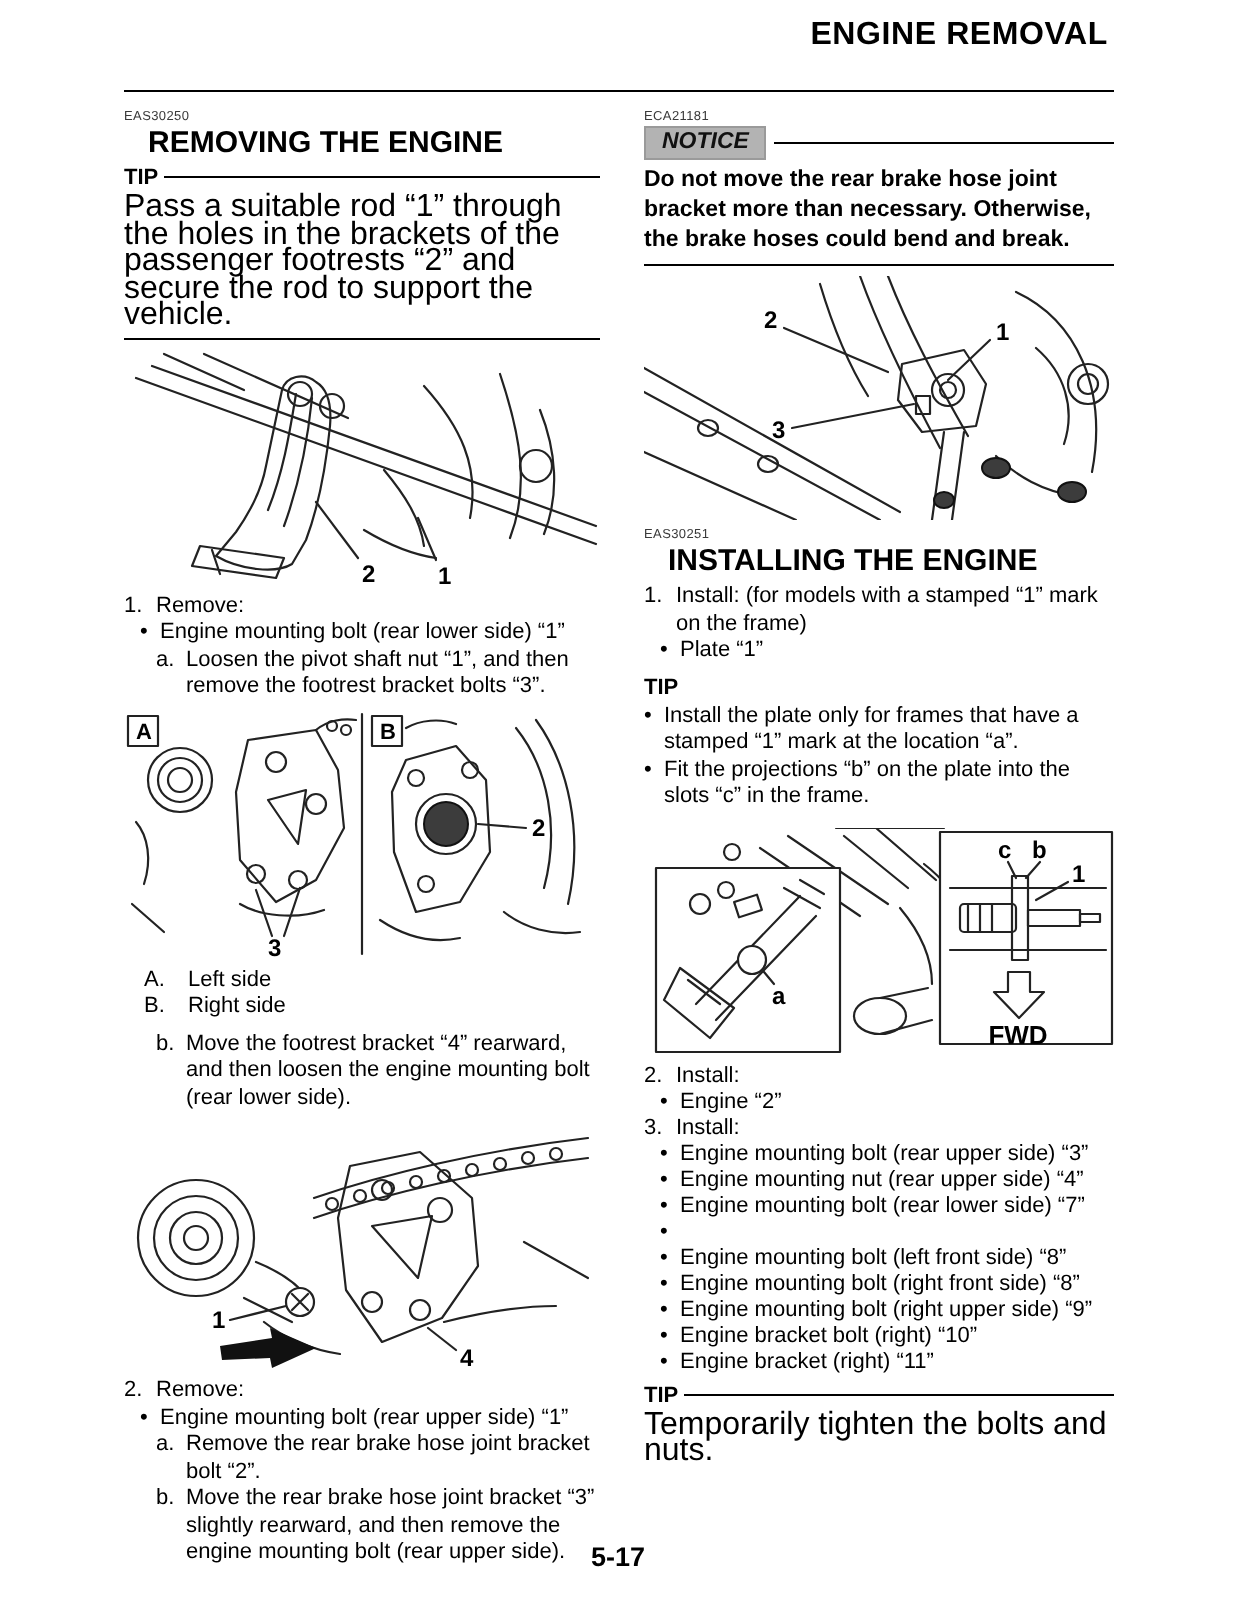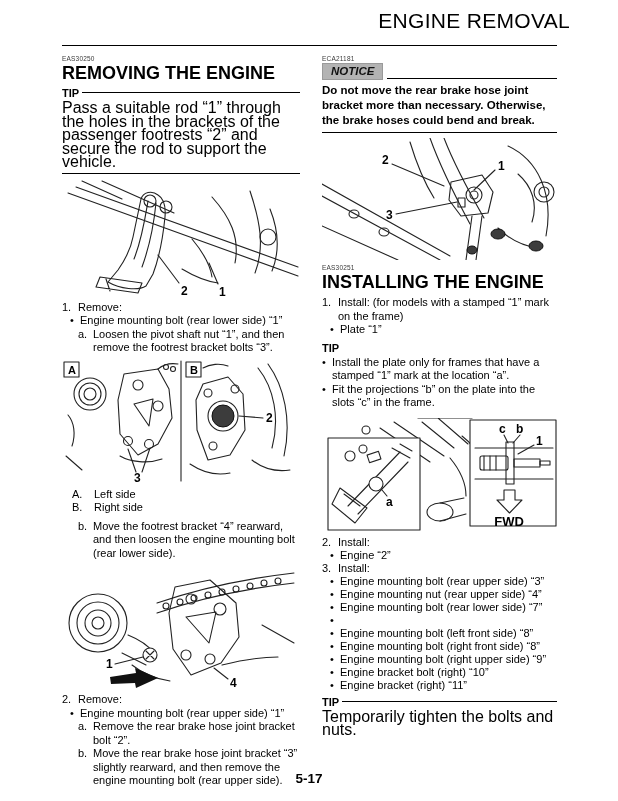--- a/index.html
+++ b/index.html
@@ -3,40 +3,40 @@
 <meta charset="utf-8">
 <style>
   * { margin:0; padding:0; box-sizing:border-box; }
   html,body { background:#e8e8e8; }
   .page {
     position:relative; width:618px; height:801px; background:#ffffff;
     font-family:"Liberation Sans", sans-serif; color:#000;
     margin:0 auto; overflow:hidden;
   }
   .header {
-    position:absolute; top:9px; right:48px;
-    font-size:21px; font-weight:normal; letter-spacing:.3px;
+    position:absolute; top:9px; right:64px;
+    font-size:16px; font-weight:bold; letter-spacing:.3px;
   }
   .header-rule { position:absolute; top:45px; left:62px; right:61px; border-top:1.6px solid #000; }
   .columns { position:absolute; top:55px; left:62px; display:flex; gap:22px; }
   .col { width:238px; }
   .col.rightcol { width:235px; }
   .code { font-size:6.5px; color:#3a3a3a; letter-spacing:.2px; }
-  .sec-title { font-size:18px; font-weight:bold; margin:1px 0 3px; }
+  .sec-title { font-size:15px; font-weight:bold; margin:1px 12px 3px; }
   .tip-head { display:flex; align-items:center; font-weight:bold; font-size:11px; margin:3px 0 2px; }
   .tip-rule { flex:1; border-bottom:1.2px solid #000; margin:0 0 1px 3px; }
   .body-text { font-size:16px; line-height:13.5px; }
   .block-rule { border-top:1.2px solid #000; margin-top:4px; }
   .row { display:flex; font-size:11px; line-height:13.5px; }
   .compact .row { line-height:13px; }
   .marker { flex:0 0 16px; }
   .bullet-row { padding-left:8px; } .bullet-row .marker { flex:0 0 10px; }
   .sub-row { padding-left:16px; } .sub-row .marker { flex:0 0 15px; }
   .legend-row { padding-left:10px; } .legend-row .marker { flex:0 0 22px; }
-  .notice-head { display:flex; align-items:flex-end; margin:1px 0 3px; }
+  .notice-head { display:flex; align-items:center; margin:1px 0 3px; }
   .notice-badge {
     background:#b3b3b3; color:#111; font-style:italic; font-weight:bold;
     font-size:11.5px; padding:1px 8px 2px; border:1px solid #9a9a9a;
   }
   .notice-rule { flex:1; border-bottom:1.2px solid #000; margin:0 0 1px 4px; }
   .notice-text { font-weight:bold; font-size:11.5px; line-height:15px; }
   .figure { margin:5px 0 4px; }
   .figure svg { display:block; }
   .fig-label { font:bold 12px "Liberation Sans", sans-serif; fill:#000; }
   .fig-label-sm { font:bold 11px "Liberation Sans", sans-serif; fill:#000; }

